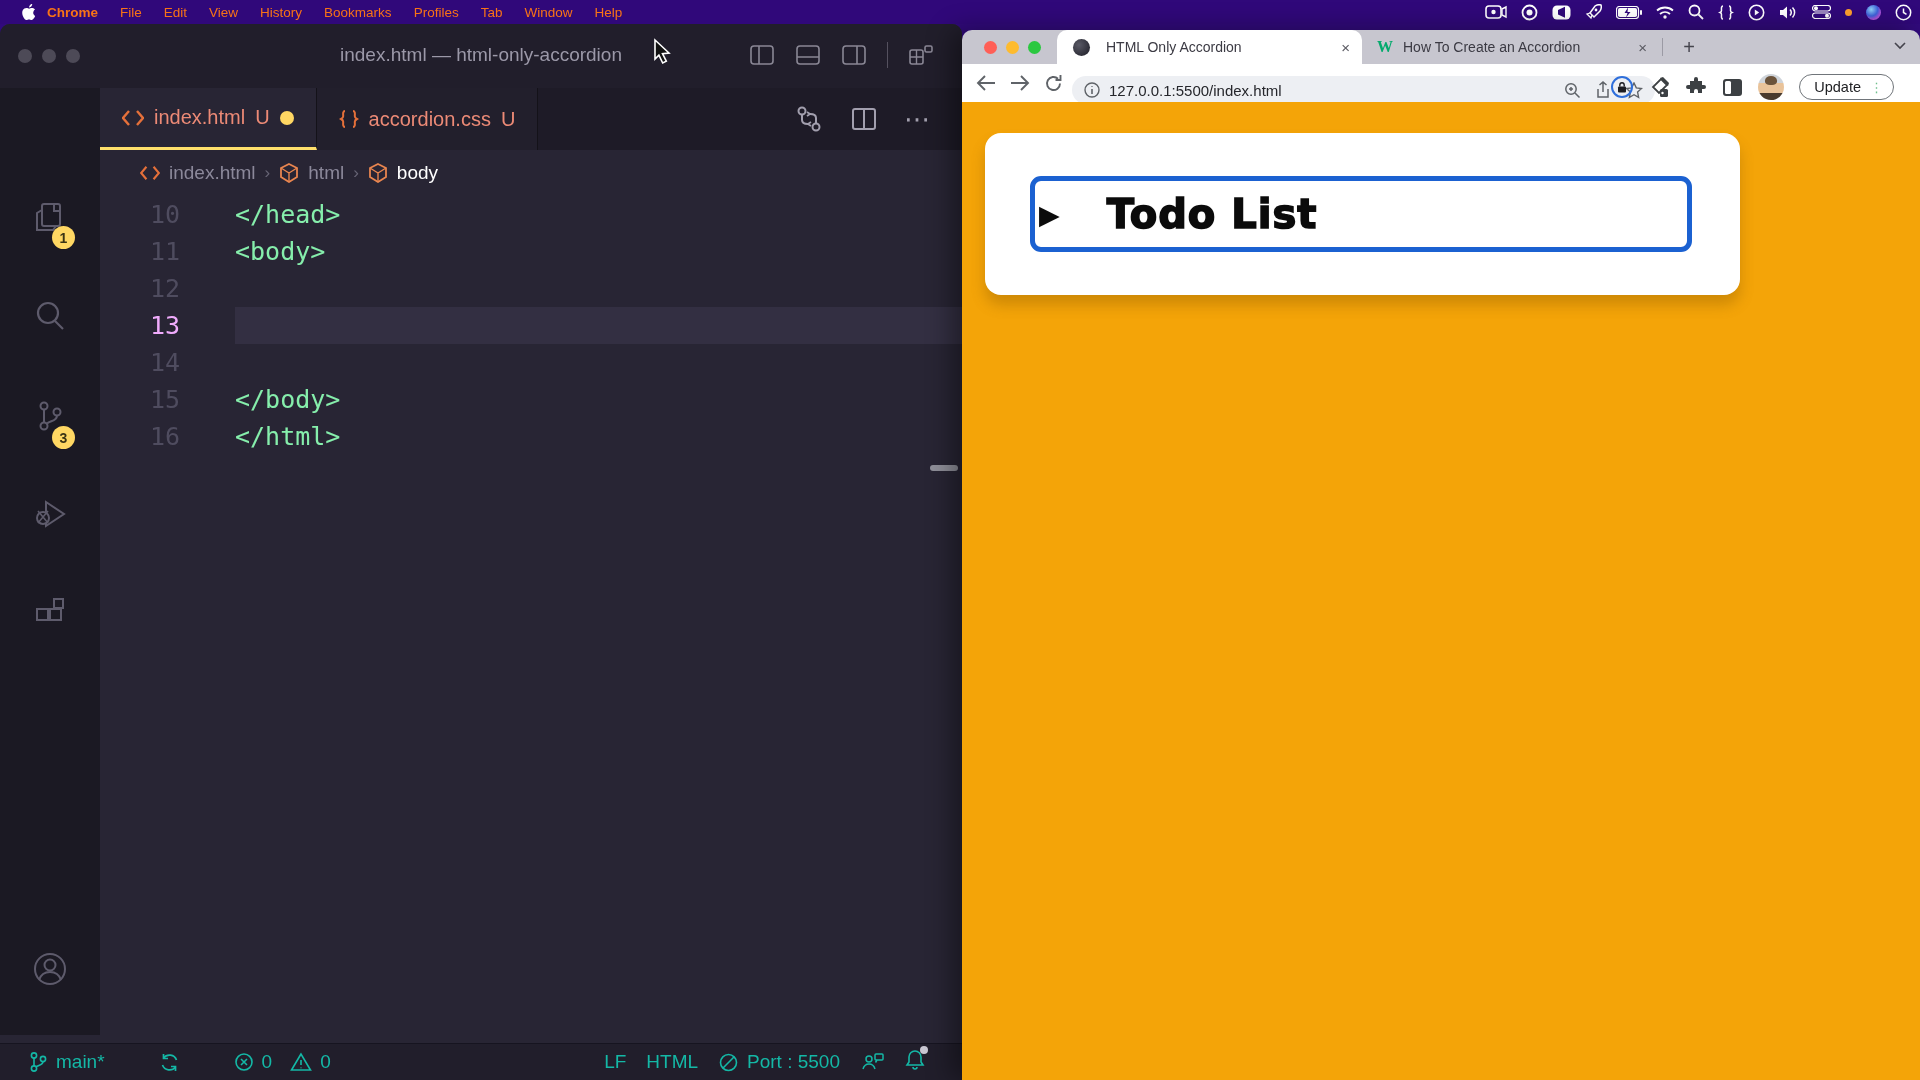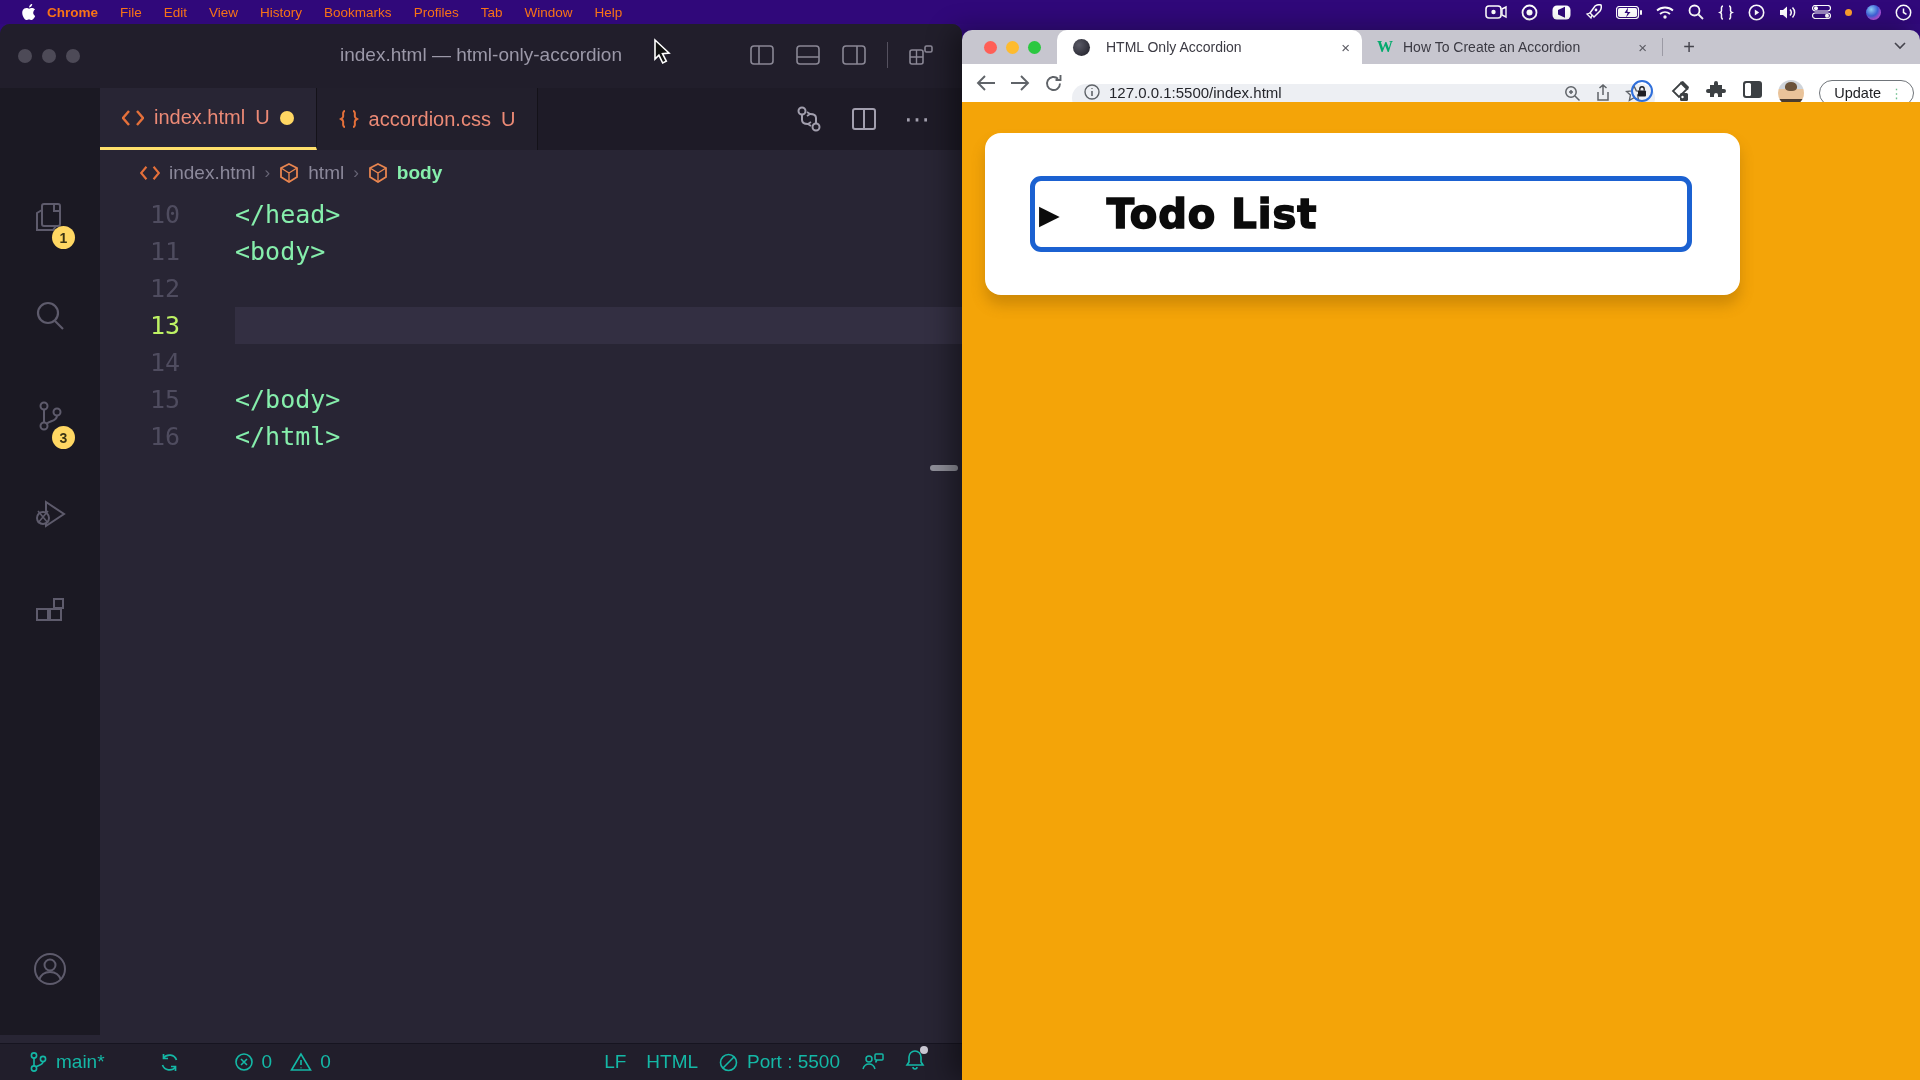--- a/index.html
+++ b/index.html
@@ -39,27 +39,27 @@
   .vs-tab { height:62px; display:flex; align-items:center; gap:10px; padding:0 22px;
     font-size:20px; color:#ec8a76; background:#221f2c; border-right:1px solid #141219; }
   .vs-tab.active { background:#282534; border-bottom:3px solid #ffe06b; }
   .vs-tab .gitU { color:#ec8a76; }
   .mod-dot { width:14px; height:14px; border-radius:50%; background:#ffd763; }
   .vs-tab-actions { position:absolute; right:30px; top:0; height:62px; display:flex; gap:26px; align-items:center; color:#a29fae; }
 
   .vs-breadcrumb { position:absolute; left:0; top:62px; right:0; height:46px;
     display:flex; align-items:center; gap:9px; padding-left:40px; font-size:19px; color:#8b889a; }
   .crumb-sep { color:#676475; font-size:17px; }
-  .crumb-last { color:#86efac;font-weight:bold; }
+  .crumb-last { color:#ffffff; }
 
   .vs-code { position:absolute; left:0; top:108px; right:0; bottom:0; font-family:"DejaVu Sans Mono", monospace; font-size:25px; }
   .cl { display:flex; height:37px; line-height:37px; }
   .cl .gut { width:80px; text-align:right; color:#4f4c5f; flex:none; }
   .cl .codecell { flex:1; margin-left:55px; color:#86efac; white-space:pre; }
-  .cl.current .gut { color:#bef264; }
+  .cl.current .gut { color:#f0abfc; }
   .cl.current .codecell { background:#332f42; }
   .hscroll-dash { position:absolute; left:930px; top:441px; width:28px; height:6px; border-radius:3px; background:#8f8f99; }
 
   .vs-statusbar { position:absolute; left:0; bottom:0; width:100%; height:37px; background:#211e2b;
     border-top:1px solid #161420; display:flex; align-items:center; color:#14b8a6; font-size:19px; }
   .sb-left { display:flex; align-items:center; gap:14px; margin-left:28px; }
   .sb-gap { width:26px; }
   .sb-right { position:absolute; right:36px; display:flex; align-items:center; gap:20px; }
   .sb-item { display:flex; align-items:center; gap:8px; }
 
@@ -75,25 +75,25 @@
   .favicon2 { width:18px; height:18px; display:flex; align-items:center; justify-content:center;
     color:#04aa6d; font-weight:bold; font-size:16px; font-family:"Liberation Serif", serif; }
   .cr-close { color:#5a5a62; font-size:15px; margin-left:auto; }
   .cr-newtab { position:absolute; left:714px; top:4px; width:26px; height:26px; display:flex; align-items:center;
     justify-content:center; font-size:20px; color:#45444d; }
   .tab-sep { position:absolute; left:700px; top:8px; width:1px; height:18px; background:#9b9aa4; }
   .cr-chevron { position:absolute; right:14px; top:12px; color:#45444d; }
 
   .cr-toolbar { position:absolute; left:0; top:34px; width:100%; height:38px; background:#ffffff; display:flex; align-items:center; }
   .nav-ic { color:#5f6368; margin-left:14px; font-size:19px; }
-  .omnibox { position:absolute; left:110px; top:20px; width:583px; height:28px; background:#edeff3;
-    border-radius:14px; display:flex; align-items:flex-start; padding:0 12px; }
+  .omnibox { position:absolute; left:110px; top:12px; width:583px; height:28px; background:#edeff3;
+    border-radius:14px; display:flex; align-items:center; padding:0 12px; }
   .omni-url { color:#25262b; font-size:15px; margin-left:9px; }
   .omni-right { margin-left:auto; display:flex; gap:14px; align-items:center; color:#5f6368; }
-  .ext-row { position:absolute; right:0; top:16px; height:38px; display:flex; gap:15px; padding-right:2px; }
+  .ext-row { position:absolute; right:0; top:4px; height:38px; display:flex; align-items:center; gap:15px; padding-right:22px; }
   .onep { width:22px; height:22px; border-radius:50%; border:2.5px solid #2f6fdb; display:flex; align-items:center; justify-content:center; color:#1d1d22; font-size:10px; }
   .avatar { width:26px; height:26px; border-radius:50%; overflow:hidden; position:relative;
     background:linear-gradient(#cfd4da 0 35%, #e9c39a 35% 72%, #4a3b2e 72%); }
   .avatar::after { content:""; position:absolute; left:7px; top:2px; width:12px; height:9px; border-radius:50% 50% 40% 40%; background:#6b533b; }
   .update-pill { height:26px; border:1.5px solid #70757a; border-radius:13px; display:flex; align-items:center;
     padding:0 10px 0 14px; gap:9px; font-size:14.5px; color:#202124; margin-right:4px; }
   .green-dots { color:#6fbf8e; font-size:13px; letter-spacing:0; line-height:1; }
 
   .cr-content { position:absolute; left:0; top:72px; width:100%; height:978px; background:#f4a408; }
   .todo-card { position:absolute; left:23px; top:31px; width:755px; height:162px; background:#ffffff;

